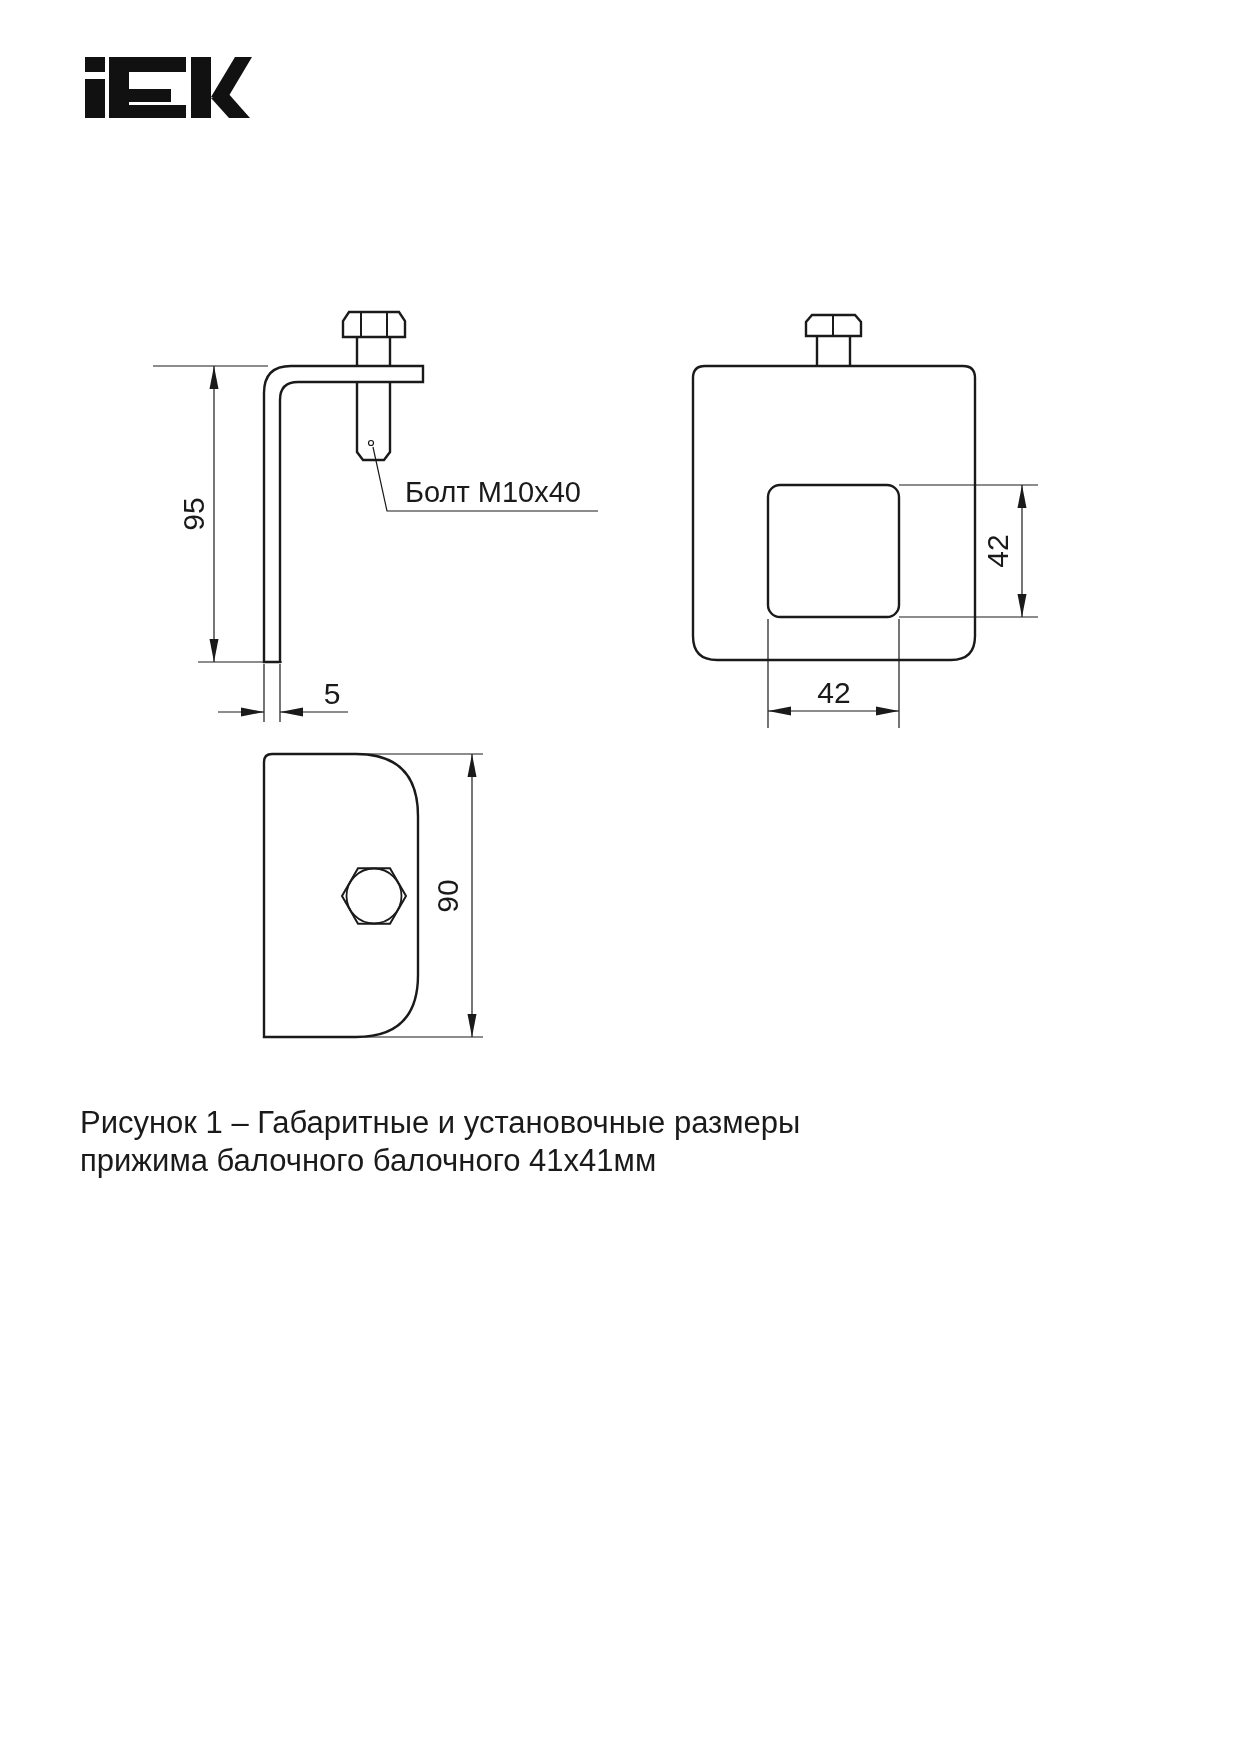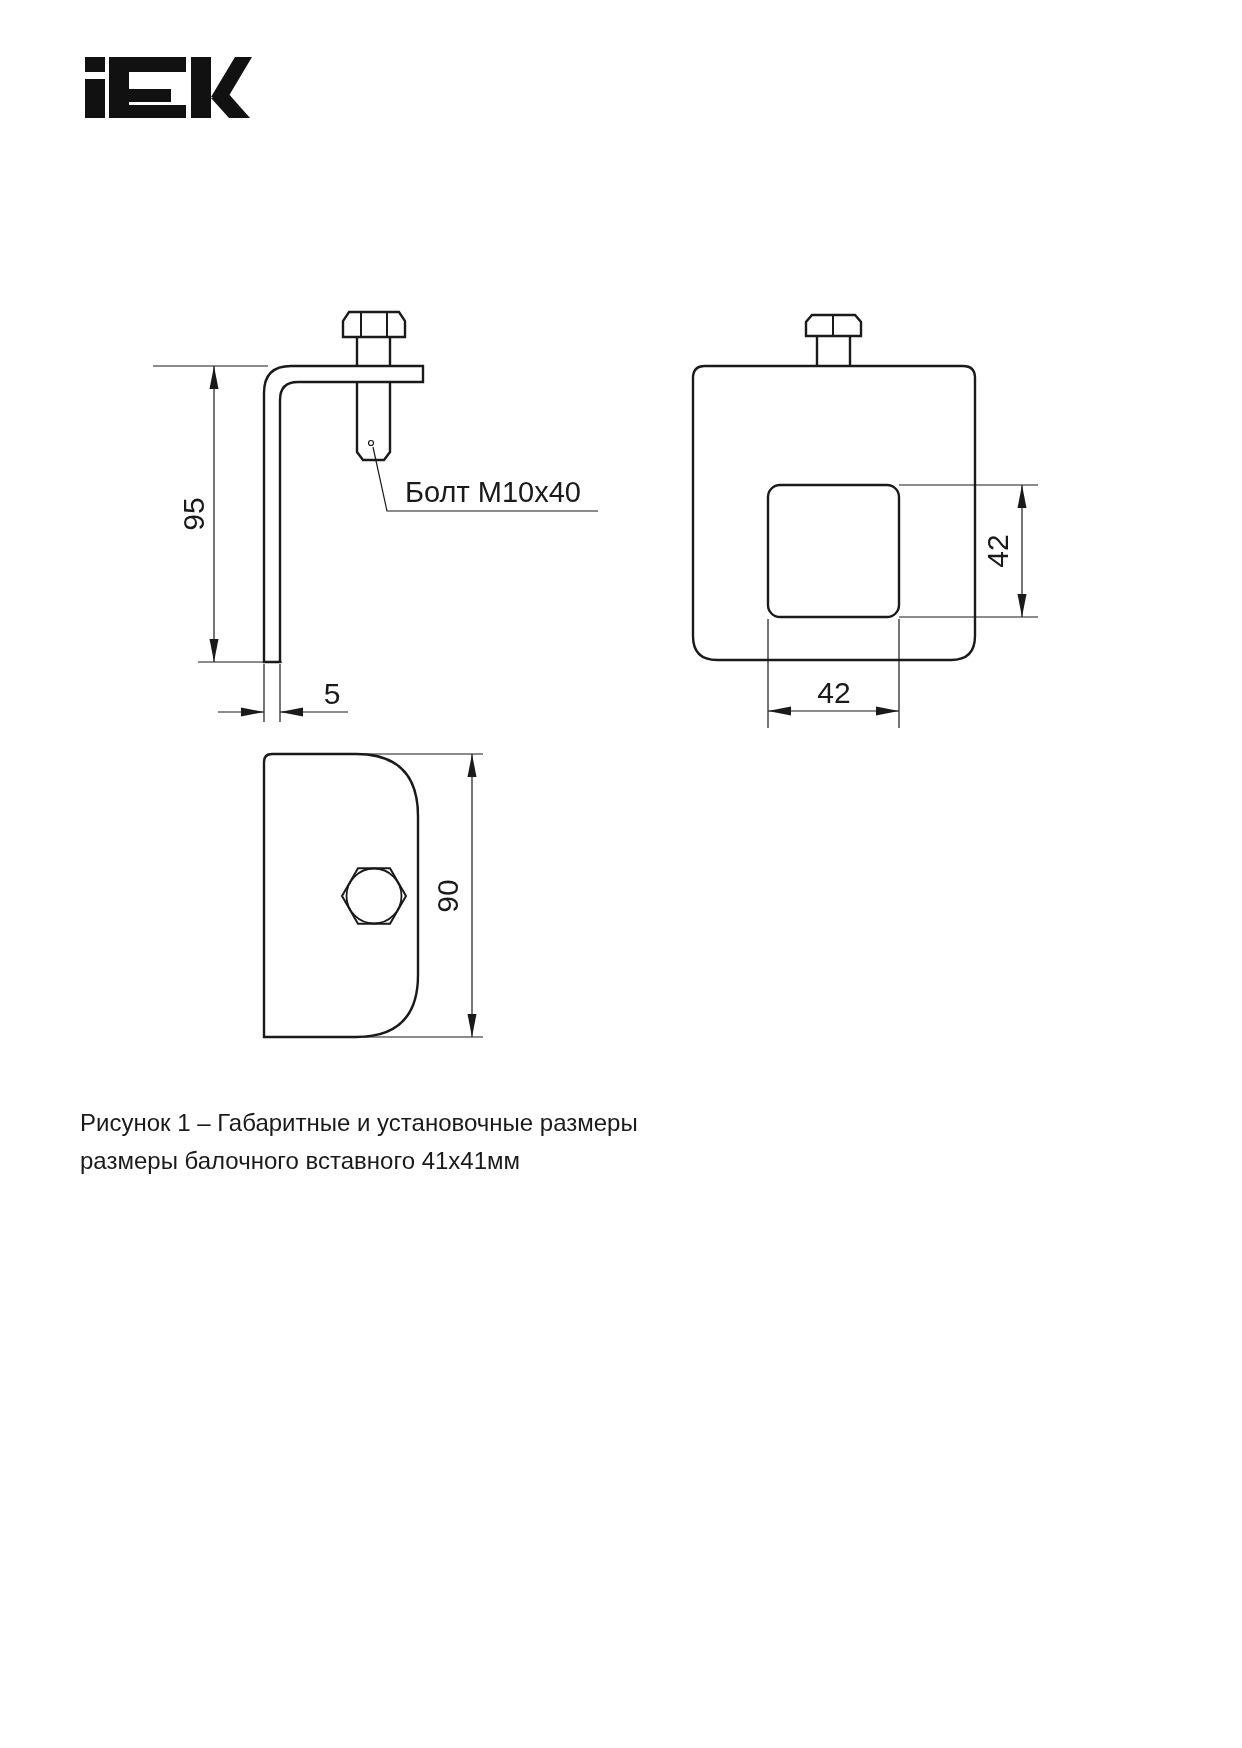--- a/index.html
+++ b/index.html
@@ -19,21 +19,21 @@
   .dimtext{
     font-family:"Liberation Sans", sans-serif;
     font-size:30px;fill:#1a1a1a;
   }
   .labeltext{
     font-family:"Liberation Sans", sans-serif;
     font-size:29px;fill:#1a1a1a;
   }
   .caption{
     position:absolute;left:80px;top:1104px;width:720px;
-    font-size:24px;line-height:38px;color:#1a1a1a;
+    font-size:31px;line-height:38px;color:#1a1a1a;
   }
   .caption div{white-space:nowrap;}
 </style>
 </head>
 <body>
 
 <div class="page">
 
   <svg width="1242" height="1748" viewBox="0 0 1242 1748">
 
@@ -119,16 +119,16 @@
         <path class="thin" d="M472,754 V1037"></path>
         <polygon class="arrow" points="472,754 467.5,777 476.5,777"></polygon>
         <polygon class="arrow" points="472,1037 467.5,1014 476.5,1014"></polygon>
         <text class="dimtext" text-anchor="middle" transform="translate(458,896) rotate(-90)">90</text>
       </g>
     </g>
   </svg>
 
   <div class="caption">
     <div>Рисунок 1 – Габаритные и установочные размеры</div>
-    <div>размеры балочного вставного 41х41мм</div>
+    <div>прижима балочного балочного 41х41мм</div>
   </div>
 
 </div>
 
 </body></html>

